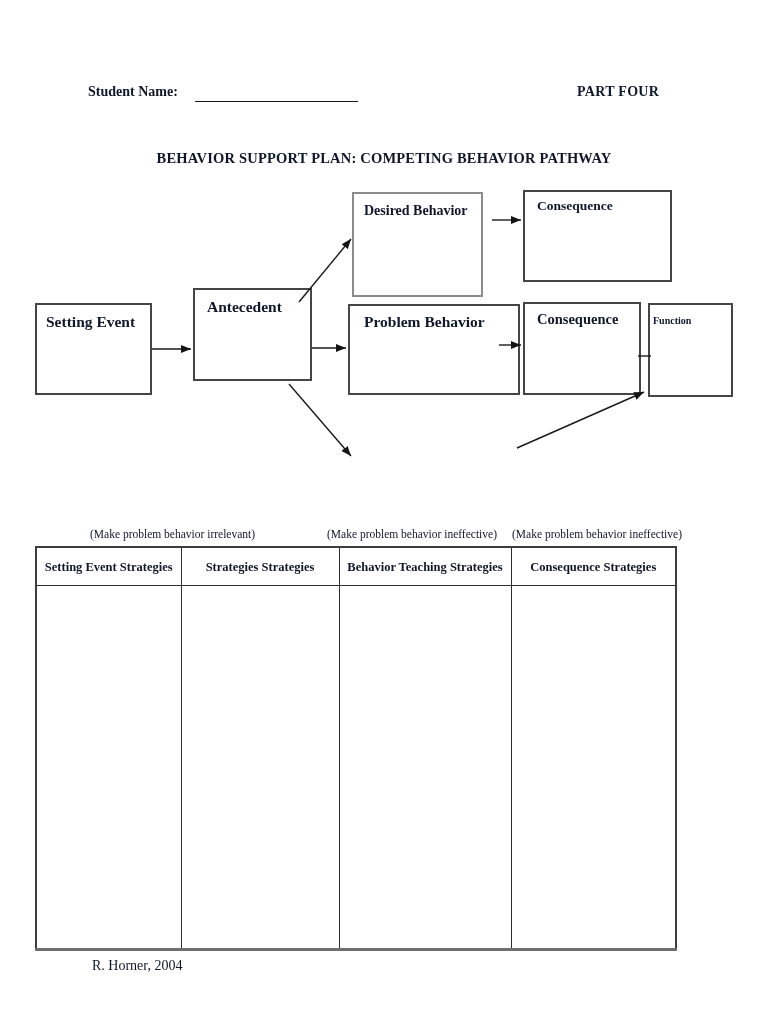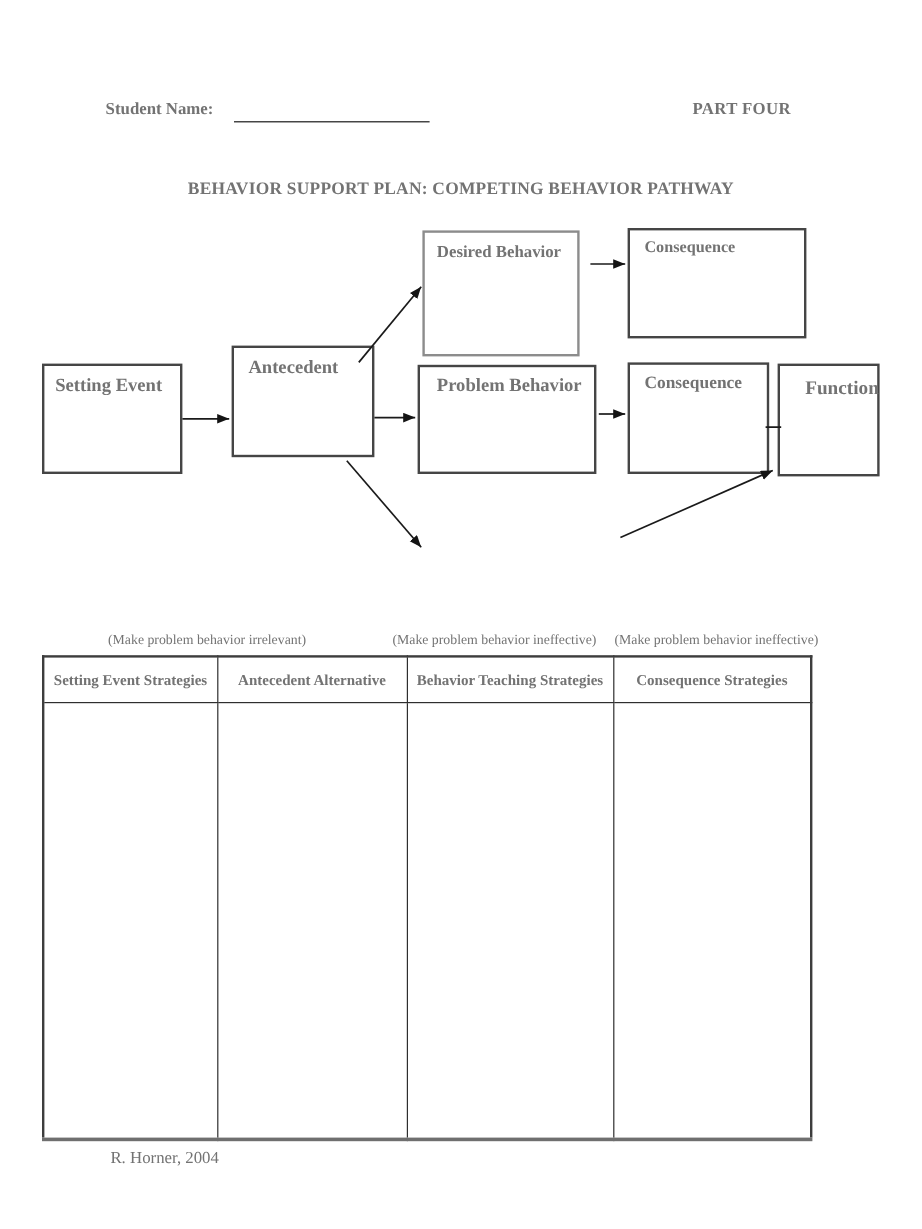--- a/index.html
+++ b/index.html
@@ -2,21 +2,21 @@
 <html><head>
 <meta charset="utf-8">
 <style>
   html, body { margin: 0; padding: 0; background: #fff; }
   #page {
     position: relative;
     width: 768px;
     height: 1024px;
     background: #ffffff;
     font-family: "Liberation Serif", "DejaVu Serif", serif;
-    color: #737373;
+    color: #0f172a;
     overflow: hidden;
   }
   .abs { position: absolute; }
 
   
   #student-name-label { left: 88px; top: 84px; font-size: 14px; font-weight: bold; }
   #student-name-line  { left: 195px; top: 84px; width: 163px; height: 17px;
                         border-bottom: 1.6px solid #1a1a1a; }
   #part-label { left: 577px; top: 84px; font-size: 14px; font-weight: bold; letter-spacing: 0.3px; }
 
@@ -26,23 +26,23 @@
 
   
   .fbox { position: absolute; border: 2px solid #454545; background: #fff;
           font-weight: bold; box-sizing: border-box; }
   .fbox .lbl { display: block; }
   #box-setting-event   { left: 35px;  top: 303px; width: 117px; height: 92px;  padding: 8px 2px 0 9px;  font-size: 15.5px; }
   #box-antecedent      { left: 193px; top: 288px; width: 119px; height: 93px;  padding: 8px 2px 0 12px; font-size: 15.5px; }
   #box-desired         { left: 352px; top: 192px; width: 131px; height: 105px; padding: 9px 2px 0 10px; font-size: 14px;
                          border-color: #8c8c8c; }
   #box-consequence-top { left: 523px; top: 190px; width: 149px; height: 92px;  padding: 6px 2px 0 12px; font-size: 13.5px; }
-  #box-problem         { left: 348px; top: 304px; width: 149px; height: 91px;  padding: 7px 2px 0 14px; font-size: 15.5px; }
+  #box-problem         { left: 348px; top: 304px; width: 172px; height: 91px;  padding: 7px 2px 0 14px; font-size: 15.5px; }
   #box-consequence-mid { left: 523px; top: 302px; width: 118px; height: 93px;  padding: 7px 2px 0 12px; font-size: 14.5px; }
-  #box-function        { left: 648px; top: 303px; width: 85px;  height: 94px;  padding: 10px 2px 0 21px; font-size: 16px; }
+  #box-function        { left: 648px; top: 303px; width: 85px;  height: 94px;  padding: 10px 2px 0 3px; font-size: 10px; }
   #box-alternative     { left: 352px; top: 410px; width: 164px; height: 104px; padding: 8px 2px 0 10px; font-size: 15.5px; }
 
   #arrow-layer { left: 0; top: 0; width: 768px; height: 1024px; pointer-events: none; }
 
   
   .annot { position: absolute; top: 528px; font-size: 11.5px; white-space: nowrap; }
   #annot-irrelevant  { left: 90px; text-align: right; }
   #annot-inefficient { left: 327px; }
   #annot-ineffective { left: 512px; }
 
@@ -120,21 +120,21 @@
   <table id="strategies-table" class="abs">
     <colgroup>
       <col style="width:145px">
         <col style="width:158px">
         <col style="width:172px">
         <col>
     </colgroup>
     <thead>
       <tr>
         <th>Setting Event Strategies</th>
-        <th>Antecedent Alternative</th>
+        <th>Strategies Strategies</th>
         <th>Behavior Teaching Strategies</th>
         <th>Consequence Strategies</th>
       </tr>
     </thead>
     <tbody>
       <tr>
         <td></td>
         <td></td>
         <td></td>
         <td></td>

